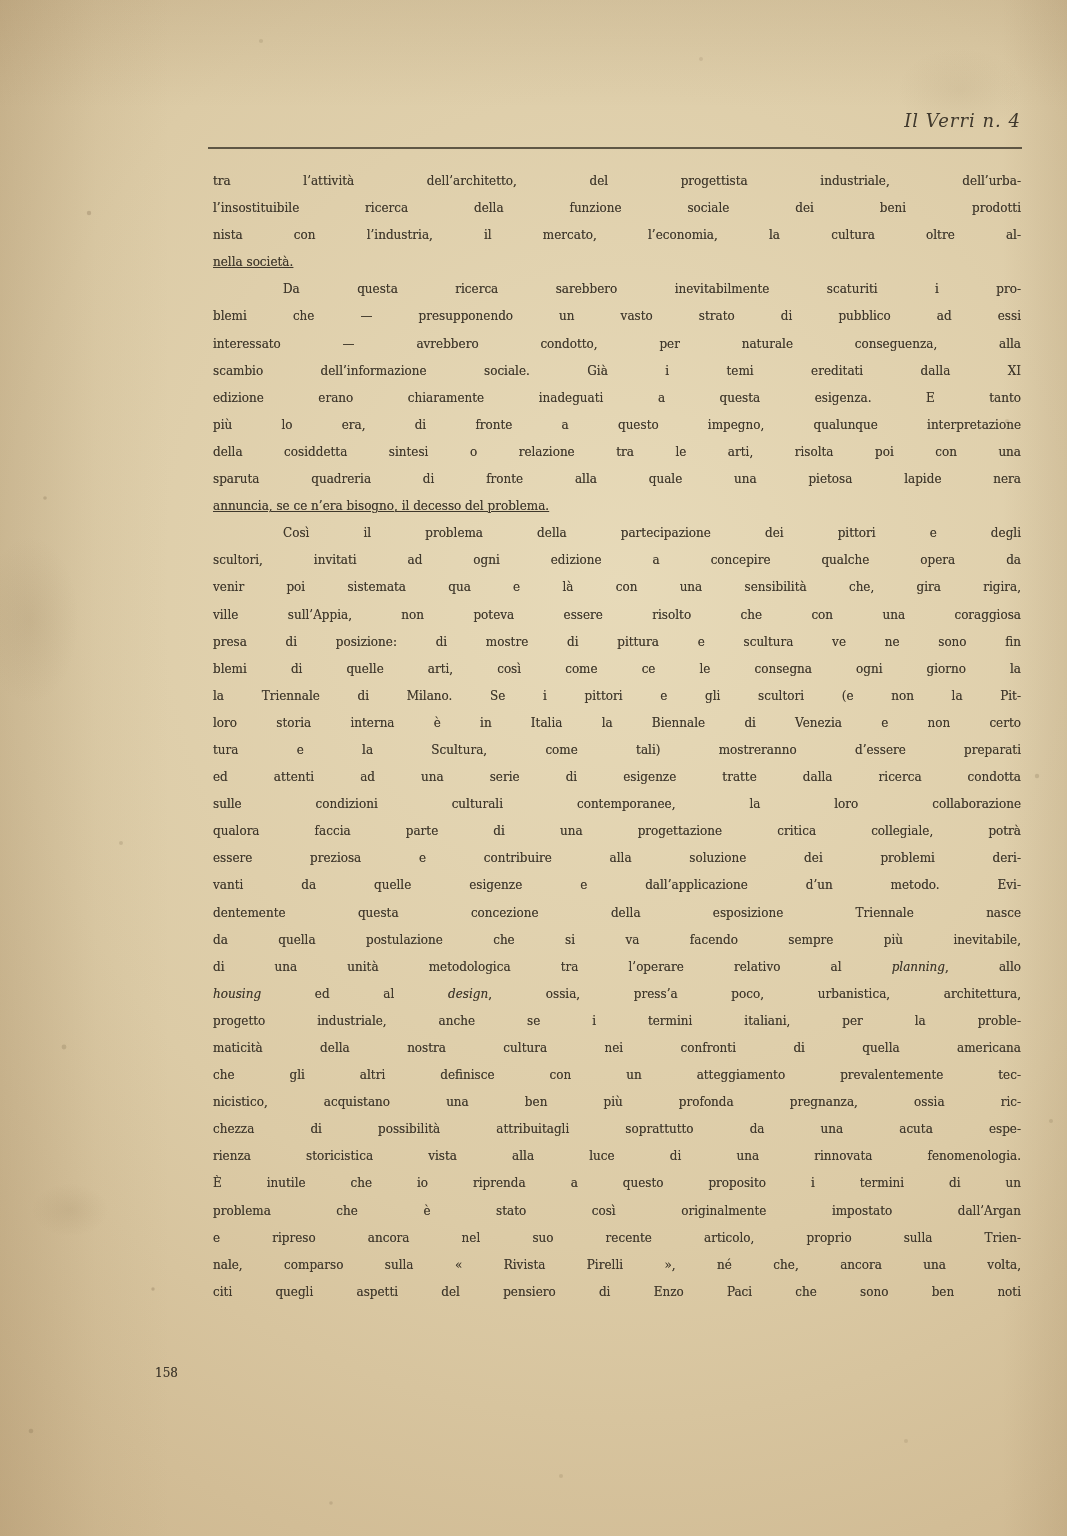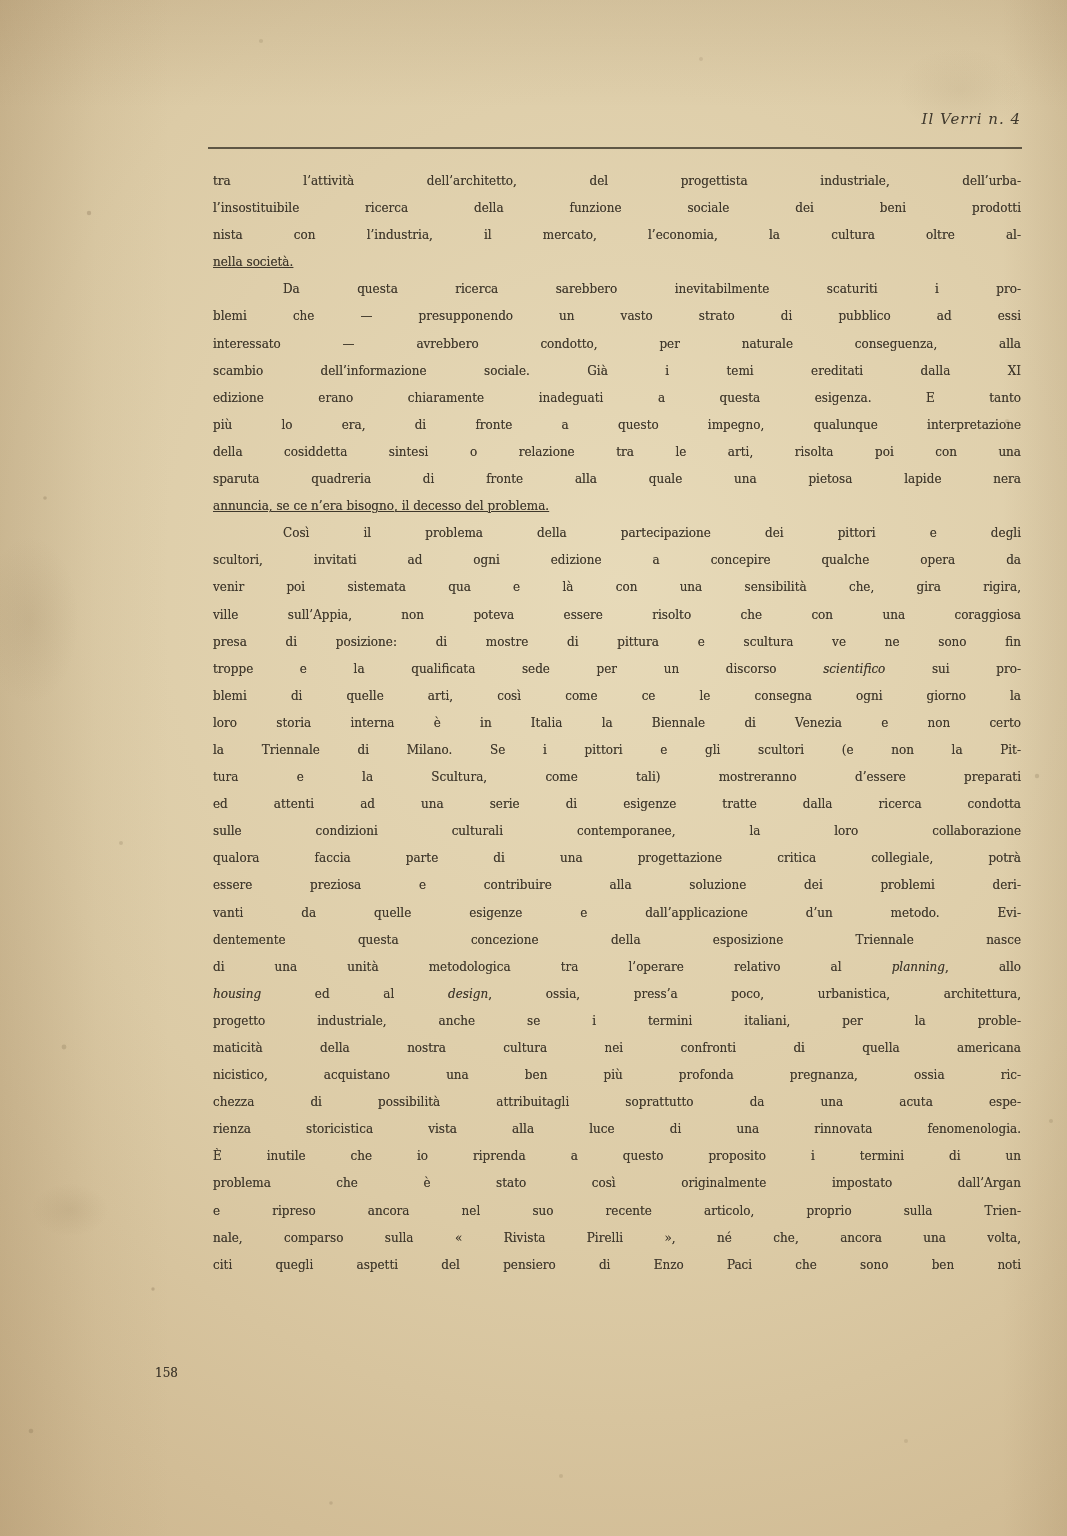--- a/index.html
+++ b/index.html
@@ -24,21 +24,21 @@
       120px 842px 0 1px rgba(95,75,48,.16),   63px 1046px 0 1.4px rgba(95,75,48,.18),
       152px 1288px 0 0.7px rgba(95,75,48,.22), 1006px 420px 0 1px rgba(95,75,48,.15),
       1036px 775px 0 1.2px rgba(95,75,48,.18), 560px 1475px 0 1px rgba(95,75,48,.14),
       330px 1502px 0 0.8px rgba(95,75,48,.16), 905px 1440px 0 1px rgba(95,75,48,.13),
       700px 58px 0 1px rgba(95,75,48,.12),     260px 40px 0 1.1px rgba(95,75,48,.14),
       30px 1430px 0 1.3px rgba(95,75,48,.18),  1050px 1120px 0 1px rgba(95,75,48,.15);
   }
   .running-header {
     position: absolute; left: 213px; top: 110px; width: 808px;
     text-align: right; font-style: italic;
-    font-size: 15px; color: var(--ink);
+    font-size: 18px; color: var(--ink);
     letter-spacing: 1px;
   }
   .header-rule {
     position: absolute; left: 208px; top: 147px; width: 814px; height: 2px;
     background: var(--ink); opacity: .8;
   }
   .textblock {
     position: absolute; left: 213px; top: 168px; width: 808px;
     color: var(--ink);
     font-size: 12px;
@@ -79,35 +79,36 @@
     <div class="line"><span>edizione erano chiaramente inadeguati a questa esigenza. E tanto</span></div>
     <div class="line"><span>più lo era, di fronte a questo impegno, qualunque interpretazione</span></div>
     <div class="line"><span>della cosiddetta sintesi o relazione tra le arti, risolta poi con una</span></div>
     <div class="line"><span>sparuta quadreria di fronte alla quale una pietosa lapide nera</span></div>
     <div class="line last"><span>annuncia, se ce n’era bisogno, il decesso del problema.</span></div>
     <div class="line ind"><span>Così il problema della partecipazione dei pittori e degli</span></div>
     <div class="line"><span>scultori, invitati ad ogni edizione a concepire qualche opera da</span></div>
     <div class="line"><span>venir poi sistemata qua e là con una sensibilità che, gira rigira,</span></div>
     <div class="line"><span>ville sull’Appia, non poteva essere risolto che con una coraggiosa</span></div>
     <div class="line"><span>presa di posizione: di mostre di pittura e scultura ve ne sono fin</span></div>
-    <div class="line"><span>troppe e la qualificata sede per un discorso </span><span class="it">scientifico</span><span> sui pro-</span></div>
     <div class="line"><span>blemi di quelle arti, così come ce le consegna ogni giorno la</span></div>
+    <div class="line"><span>la Triennale di Milano. Se i pittori e gli scultori (e non la Pit-</span></div>
     <div class="line"><span>loro storia interna è in Italia la Biennale di Venezia e non certo</span></div>
-    <div class="line"><span>la Triennale di Milano. Se i pittori e gli scultori (e non la Pit-</span></div>
     <div class="line"><span>tura e la Scultura, come tali) mostreranno d’essere preparati</span></div>
     <div class="line"><span>ed attenti ad una serie di esigenze tratte dalla ricerca condotta</span></div>
     <div class="line"><span>sulle condizioni culturali contemporanee, la loro collaborazione</span></div>
     <div class="line"><span>qualora faccia parte di una progettazione critica collegiale, potrà</span></div>
     <div class="line"><span>essere preziosa e contribuire alla soluzione dei problemi deri-</span></div>
     <div class="line"><span>vanti da quelle esigenze e dall’applicazione d’un metodo. Evi-</span></div>
     <div class="line"><span>dentemente questa concezione della esposizione Triennale nasce</span></div>
+    <div class="line"><span>da quella postulazione che si va facendo sempre più inevitabile,</span></div>
     <div class="line"><span>di una unità metodologica tra l’operare relativo al </span><span class="it">planning</span><span>, allo</span></div>
     <div class="line"><span class="it">housing</span><span> ed al </span><span class="it">design</span><span>, ossia, press’a poco, urbanistica, architettura,</span></div>
     <div class="line"><span>progetto industriale, anche se i termini italiani, per la proble-</span></div>
     <div class="line"><span>maticità della nostra cultura nei confronti di quella americana</span></div>
+    <div class="line"><span>che gli altri definisce con un atteggiamento prevalentemente tec-</span></div>
     <div class="line"><span>nicistico, acquistano una ben più profonda pregnanza, ossia ric-</span></div>
     <div class="line"><span>chezza di possibilità attribuitagli soprattutto da una acuta espe-</span></div>
     <div class="line"><span>rienza storicistica vista alla luce di una rinnovata fenomenologia.</span></div>
     <div class="line"><span>È inutile che io riprenda a questo proposito i termini di un</span></div>
     <div class="line"><span>problema che è stato così originalmente impostato dall’Argan</span></div>
     <div class="line"><span>e ripreso ancora nel suo recente articolo, proprio sulla Trien-</span></div>
     <div class="line"><span>nale, comparso sulla « Rivista Pirelli », né che, ancora una volta,</span></div>
     <div class="line"><span>citi quegli aspetti del pensiero di Enzo Paci che sono ben noti</span></div>
   </div>
 

